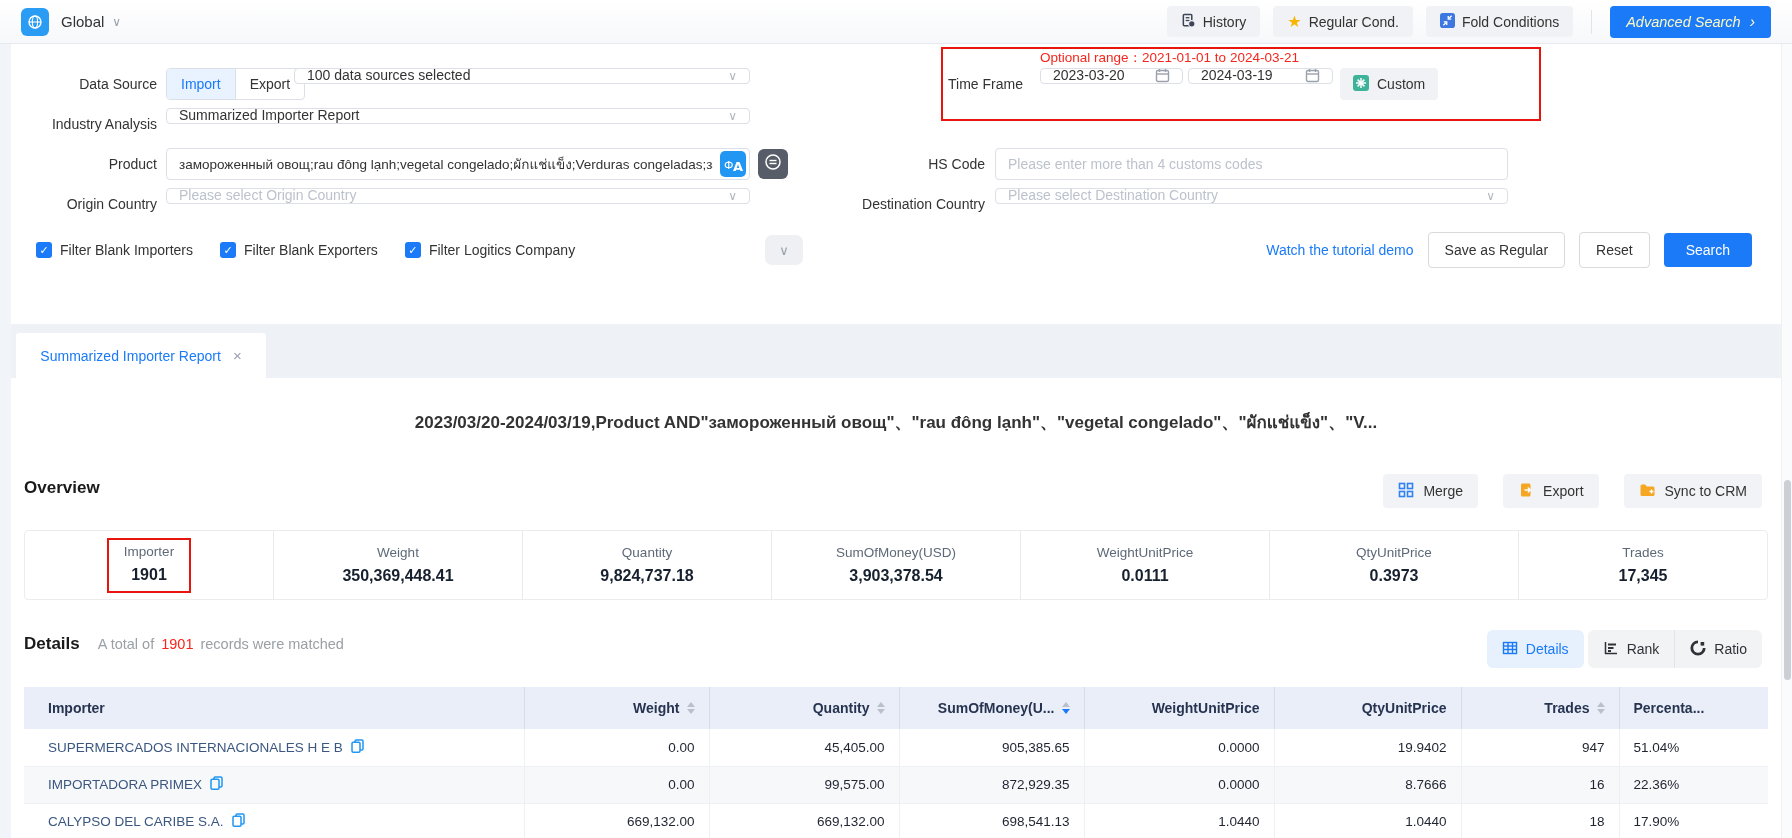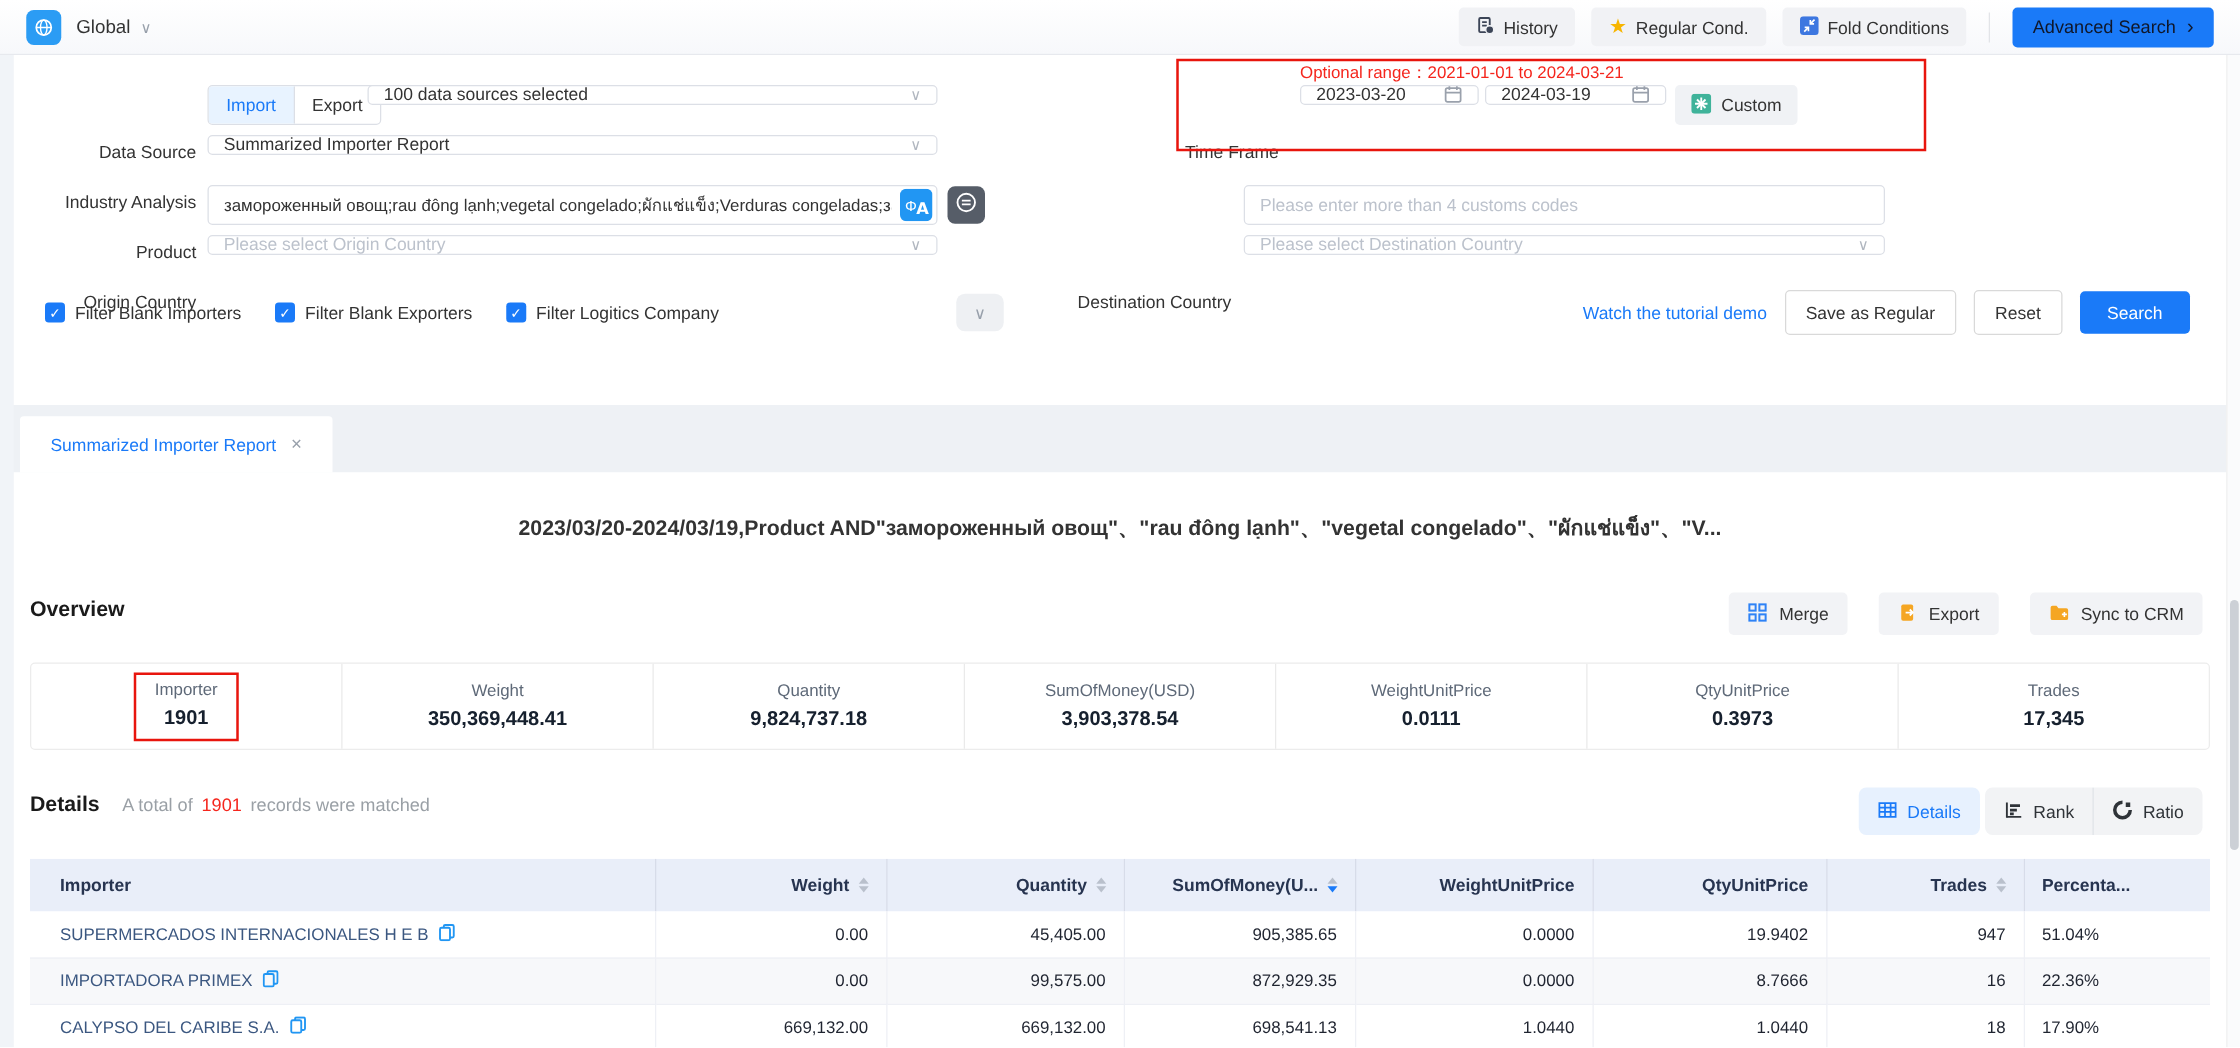--- a/index.html
+++ b/index.html
@@ -13,26 +13,26 @@
   .topbar{position:absolute;top:0;left:0;right:0;height:44px;box-sizing:border-box;display:flex;align-items:center;
     padding:0 21px;background:linear-gradient(#ffffff,#f7f8fb);border-bottom:1px solid #e7e9ee;}
   .logo{width:28px;height:28px;border-radius:6px;background:#2b9cf4;display:flex;align-items:center;justify-content:center;}
   .region-switcher{display:flex;align-items:center;cursor:pointer;}
   .region-name{margin-left:12px;font-size:15px;color:#333;}
   .chev{color:#98a0ab;font-size:12px;margin-left:8px;}
   .topbar-right{margin-left:auto;display:flex;align-items:center;gap:13px;}
   .tb-btn{height:31px;background:#f1f2f5;border-radius:4px;display:flex;align-items:center;gap:7px;padding:0 14px;font-size:14px;color:#333;cursor:pointer;}
   .star{color:#f7b500;font-size:16px;line-height:1;}
   .tb-divider{width:1px;height:24px;background:#e2e4e8;margin:0 5px;}
-  .adv-btn{height:32px;background:#1a7af8;color:#0f172a;border-radius:4px;display:flex;align-items:center;gap:9px;padding:0 16px;font-size:14.5px;cursor:pointer;}
+  .adv-btn{height:32px;background:#1a7af8;color:#fef9c3;border-radius:4px;display:flex;align-items:center;gap:9px;padding:0 16px;font-size:14.5px;cursor:pointer;font-style:italic;}
   .adv-arrow{font-size:16px;line-height:1;}
 
   
   .form{position:absolute;top:44px;left:0;right:0;height:280px;background:#fff;}
-  .lbl{position:absolute;font-size:14px;color:#333;line-height:32px;text-align:right;margin-top:37px;}
+  .lbl{position:absolute;font-size:14px;color:#333;line-height:32px;text-align:right;}
   .fld{position:absolute;height:16px;box-sizing:border-box;border:1px solid #dcdfe6;border-radius:4px;background:#fff;
     font-size:14px;display:flex;align-items:flex-end;padding:0 12px;}
   .sel-chev{margin-left:auto;color:#b0b6bf;font-size:12px;}
   .placeholder{color:#bcc2cc;}
   .seg{position:absolute;left:166px;top:24px;height:32px;box-sizing:border-box;border:1px solid #dcdfe6;border-radius:4px;display:flex;overflow:hidden;}
   .seg span{display:flex;align-items:center;padding:0 14px;font-size:14px;cursor:pointer;}
   .seg .on{background:#e8f3ff;color:#1a7af8;border-right:1px solid #dcdfe6;}
   .opt-range{position:absolute;left:1040px;top:5px;font-size:13.5px;color:#f5261d;}
   .red-box-tf{position:absolute;left:941px;top:3px;width:596px;height:70px;border:2px solid #e8150d;pointer-events:none;}
   .date-fld .cal{margin-left:auto;display:flex;}
@@ -225,20 +225,21 @@
     </div>
     <div class="dark-btn">
       <span>
         <svg width="18" height="18" viewBox="0 0 18 18">
             <circle cx="9" cy="9" r="7" fill="none" stroke="#fff" stroke-width="1.5"></circle>
             <line x1="5.5" y1="7.5" x2="12.5" y2="7.5" stroke="#fff" stroke-width="1.4"></line>
             <line x1="5.5" y1="10.5" x2="12.5" y2="10.5" stroke="#fff" stroke-width="1.4"></line>
           </svg>
       </span>
     </div>
+    <span class="lbl" style="left:760px;width:225px;top:104px">HS Code</span>
     <input class="hs-input" placeholder="Please enter more than 4 customs codes" style="">
 
     <span class="lbl" style="left:0;width:157px;top:144px">Origin Country</span>
     <div class="fld" style="left:166px;top:144px;width:584px">
       <span class="placeholder">Please select Origin Country</span>
       <span class="sel-chev">∨</span>
     </div>
     <span class="lbl" style="left:760px;width:225px;top:144px">Destination Country</span>
     <div class="fld" style="left:995px;top:144px;width:513px">
       <span class="placeholder">Please select Destination Country</span>

